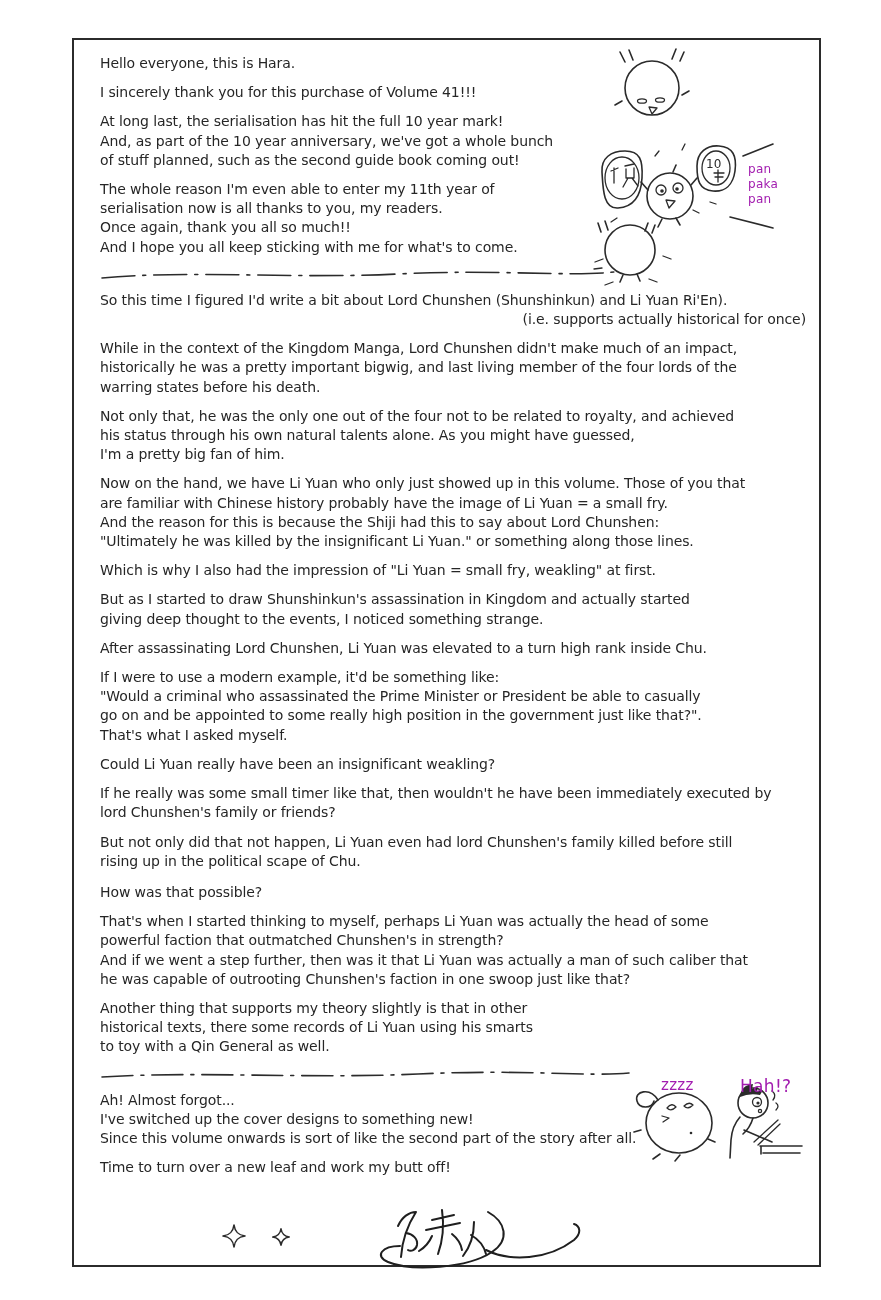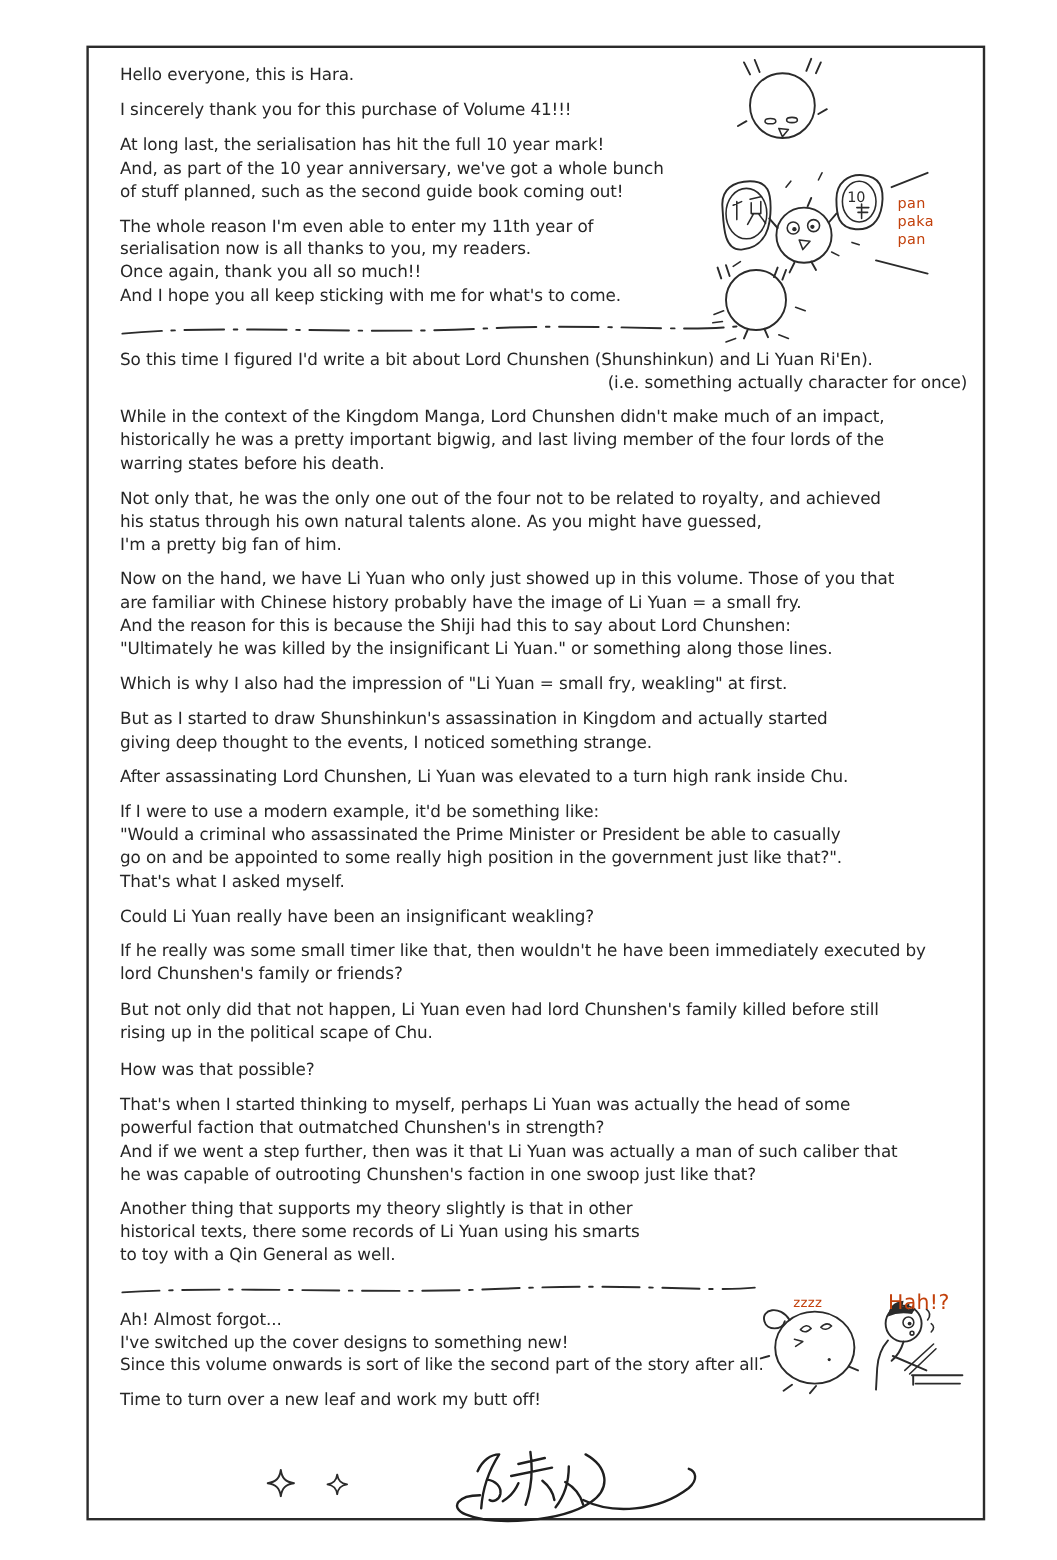--- a/index.html
+++ b/index.html
@@ -19,21 +19,21 @@
     position:absolute; left:100px; top:54px; width:712px;
     font-size:14px; line-height:19.2px; letter-spacing:-0.1px;
   }
   .para { margin:0 0 10px 0; white-space:pre-line; }
   .para.mb0 { margin-bottom:0; }
   .aside { text-align:right; padding-right:6px; margin:0 0 10px 0; }
   .divider { margin:4px 0 8px -2px; height:16px; }
   .doodle { position:absolute; }
   .doodle-text {
     position:absolute; font-size:12px; line-height:15px;
-    white-space:pre-line; color:#c2410c; letter-spacing:0.3px;
+    white-space:pre-line; color:#a21caf; letter-spacing:0.3px;
   }
   svg .ink { fill:none; stroke:#2b2b2b; stroke-width:1.6; stroke-linecap:round; stroke-linejoin:round; }
   svg .ink-thin { fill:none; stroke:#2b2b2b; stroke-width:1.3; stroke-linecap:round; stroke-linejoin:round; }
   svg .ink-fill { fill:#2b2b2b; stroke:none; }
   svg .sig { fill:none; stroke:#1f1f1f; stroke-width:2; stroke-linecap:round; stroke-linejoin:round; }
 </style>
 </head>
 <body>
 
 <div class="page-frame"></div>
@@ -49,21 +49,21 @@
 Once again, thank you all so much!!
 And I hope you all keep sticking with me for what's to come.</p>
 
   <div class="divider">
     <svg width="520" height="16" viewBox="0 0 520 16">
       <path class="ink" stroke-dasharray="33 8 3 8" d="M4,11 C90,3 200,12 300,7 S470,10 516,5"></path>
     </svg>
   </div>
 
   <p class="para mb0">So this time I figured I'd write a bit about Lord Chunshen (Shunshinkun) and Li Yuan Ri'En).</p>
-  <p class="para aside">(i.e. something actually character for once)</p>
+  <p class="para aside">(i.e. supports actually historical for once)</p>
   <p class="para">While in the context of the Kingdom Manga, Lord Chunshen didn't make much of an impact,
 historically he was a pretty important bigwig, and last living member of the four lords of the
 warring states before his death.</p>
   <p class="para">Not only that, he was the only one out of the four not to be related to royalty, and achieved
 his status through his own natural talents alone. As you might have guessed,
 I'm a pretty big fan of him.</p>
   <p class="para">Now on the hand, we have Li Yuan who only just showed up in this volume. Those of you that
 are familiar with Chinese history probably have the image of Li Yuan = a small fry.
 And the reason for this is because the Shiji had this to say about Lord Chunshen:
 "Ultimately he was killed by the insignificant Li Yuan." or something along those lines.</p>
@@ -154,21 +154,21 @@
 <div class="doodle" style="left:628px; top:1075px;">
   <svg width="95" height="90" viewBox="0 0 95 90">
     <ellipse class="ink" cx="51" cy="48" rx="33" ry="30"></ellipse>
     <path class="ink" d="M30,25 C22,12 6,16 9,26 C11,34 24,34 26,26"></path>
     <path class="ink-thin" d="M39,33 q5,-6 9,-1 q-5,5 -9,1 Z M56,31 q5,-5 9,-1 q-5,5 -9,1 Z"></path>
     <path class="ink-thin" d="M34,41 l7,2 l-6,4"></path>
     <path class="ink" d="M32,79 l-7,5 M52,80 l-5,6 M80,64 l7,3 M13,55 l-7,2"></path>
     <circle class="ink-fill" cx="63" cy="58" r="1.3"></circle>
   </svg>
 </div>
-<div class="doodle-text" style="left:661px; top:1078px; font-size:11px;">zzzz</div>
+<div class="doodle-text" style="left:661px; top:1078px; font-size:15px;">zzzz</div>
 
 <div class="doodle" style="left:716px; top:1076px;">
   <svg width="120" height="95" viewBox="0 0 120 95">
     <circle class="ink" cx="37" cy="27" r="15"></circle>
     <path class="ink-fill" d="M24,21 q1,-12 13,-13 l-1,5 l6,-3 l-1,5 l6,-1 l-3,5 q-11,-2 -20,2 z"></path>
     <circle class="ink-thin" cx="41" cy="26" r="4.5"></circle>
     <circle class="ink-fill" cx="42" cy="27" r="1.6"></circle>
     <circle class="ink-thin" cx="44" cy="35" r="1.6"></circle>
     <path class="ink-thin" d="M56,15 q5,4 1,9 M60,27 q4,3 0,7"></path>
     <path class="ink" d="M24,41 Q16,50 15,64 L14,82"></path>

